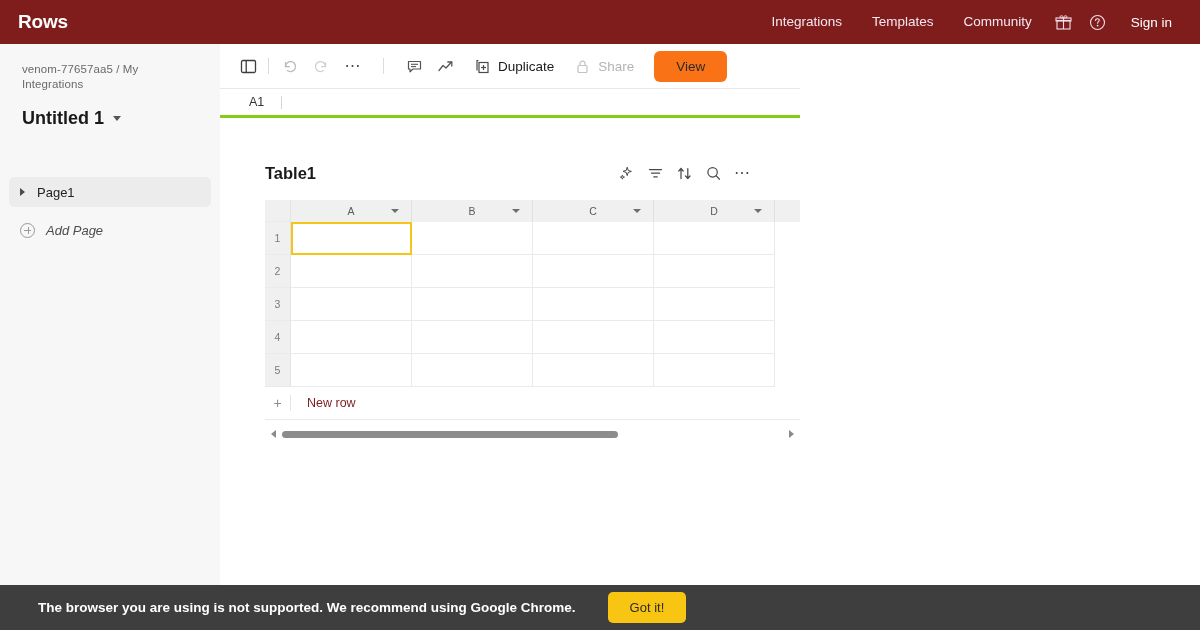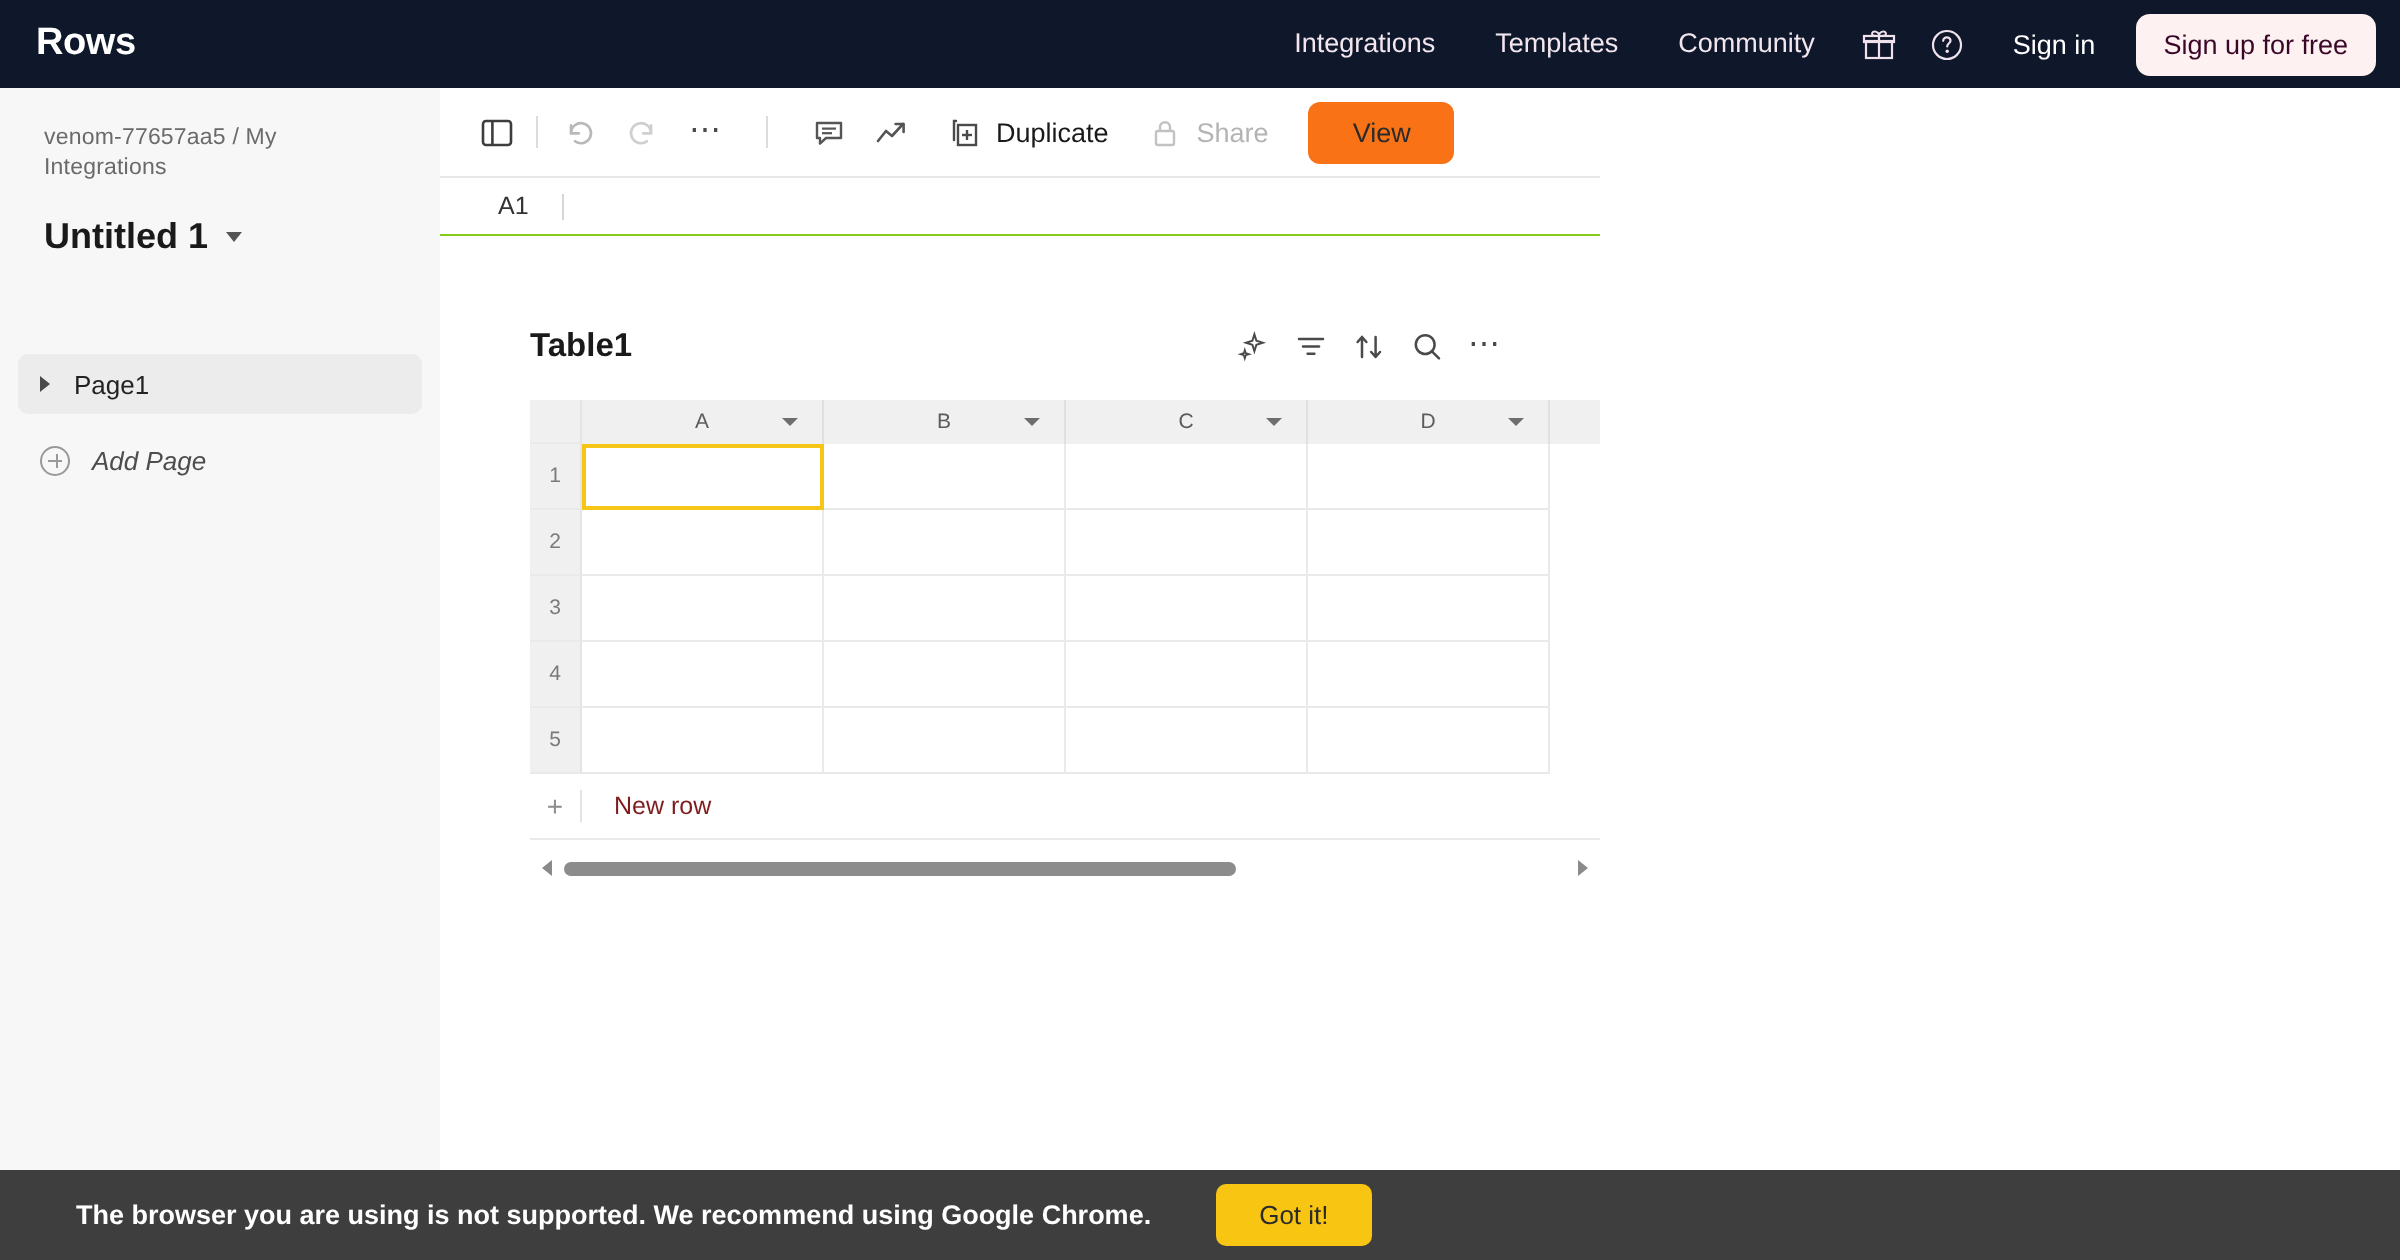--- a/index.html
+++ b/index.html
@@ -8,21 +8,21 @@
     font-family: "Liberation Sans", sans-serif;
     background: #ffffff;
     overflow: hidden;
   }
   body { position: relative; }
 
   
   .topnav {
     position: absolute; top: 0; left: 0;
     width: 1200px; height: 44px;
-    background: #0f172a;
+    background: #7f1d1d;
     display: flex; align-items: center;
   }
   .brand {
     color: #ffffff; font-size: 19px; font-weight: bold;
     margin-left: 18px; letter-spacing: -0.2px;
   }
   .searchbox {
     margin-left: 27px;
     width: 205px; height: 30px;
     border: 1px solid #6d3b5c; border-radius: 6px;
@@ -126,21 +126,21 @@
     font-size: 13.5px; border: none; font-family: inherit;
     border-radius: 6px; padding: 8px 22px; margin-left: 12px;
     white-space: nowrap;
   }
   .dots { font-size: 16px; color: #4a4a4a; line-height: 8px; letter-spacing: 1px; }
 
   
   .formulabar {
     position: absolute; top: 89px; left: 220px;
     width: 580px; height: 29px;
-    background: #ffffff; border-bottom: 1px solid #84cc16;
+    background: #ffffff; border-bottom: 3px solid #84cc16;
     display: flex; align-items: center;
   }
   .cellref { font-size: 12.5px; color: #333; margin-left: 29px; width: 32px; }
   .fb-sep { width: 1px; height: 13px; background: #d6d6d6; }
 
   
   .tablewrap { position: absolute; top: 118px; left: 220px; width: 580px; height: 512px; background:#fff; }
   .table-head {
     display: flex; align-items: center;
     padding: 36px 0 0 45px; height: 74px;
@@ -242,21 +242,20 @@
     </span>
     <span class="navicon">
       <svg width="17" height="17" viewBox="0 0 17 17" class="ic">
         <circle cx="8.5" cy="8.5" r="7" fill="none" stroke="#f0e2ec" stroke-width="1.1"></circle>
         <path d="M6.6 6.4 C6.6 5.1 7.7 4.6 8.6 4.7 C9.8 4.8 10.4 5.7 10.2 6.6 C10 7.6 8.6 7.8 8.6 9.2" fill="none" stroke="#f0e2ec" stroke-width="1.1" stroke-linecap="round"></path>
         <circle cx="8.6" cy="11.6" r="0.85" fill="#f0e2ec"></circle>
       </svg>
     </span>
 
     <a class="signin">Sign in</a>
-    <button class="signup">Sign up for free</button>
   </div>
 </div>
 
 <div class="sidebar">
   <div class="breadcrumb">venom-77657aa5 / My Integrations</div>
 
   <div class="doctitle-row">
     <span class="doctitle">Untitled 1</span>
     <span class="caret-dn"></span>
   </div>

